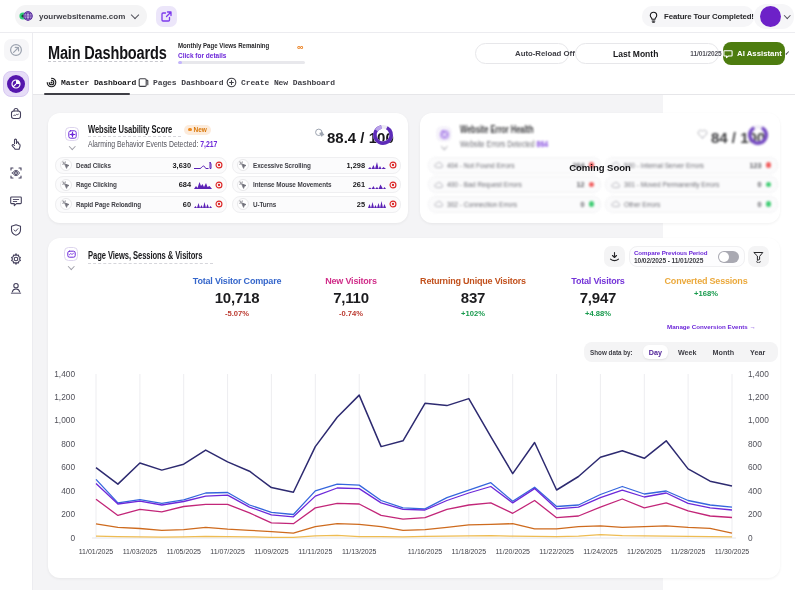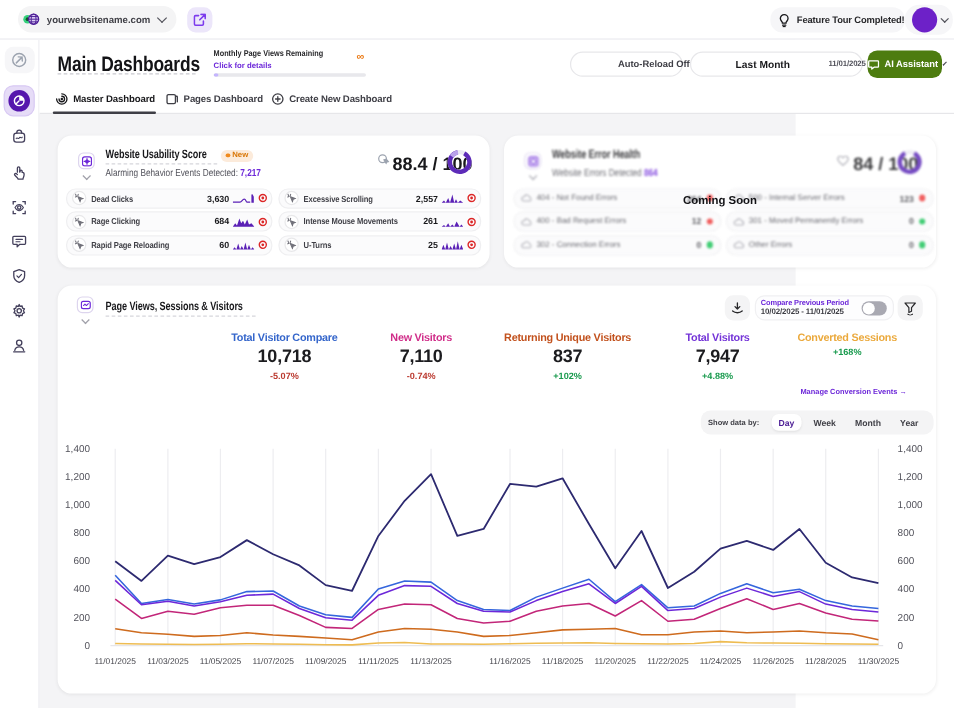--- a/index.html
+++ b/index.html
@@ -31,21 +31,21 @@
 .ctl{position:absolute;top:43px;height:21px;background:#fff;border:1px solid #e7e7ea;border-radius:11px;display:flex;align-items:center;white-space:nowrap;gap:27px;}
 #reload{left:475px;width:94px;padding:0 7px;}
 #reload .txt{font-size:7.8px;font-weight:bold;color:#3f3f46;margin:0 5px 0 5px;}
 #lastm{left:575px;width:144px;padding:0 6px;}
 #lastm .t1{font-size:8.5px;font-weight:bold;color:#18181b;margin:0 5px 0 4px;}
 #lastm .t2{font-size:6.5px;font-weight:bold;color:#52525b;letter-spacing:-.1px;}
 #aibtn{position:absolute;left:723px;top:42px;width:62px;height:23px;border-radius:8px;background:#4d7c0f;display:flex;align-items:center;justify-content:flex-start;}
 #aibtn .txt{font-size:7.8px;white-space:nowrap;font-weight:bold;color:#fff;margin-left:4px;}
 
 #tabs{position:absolute;left:33px;top:72px;width:762px;height:23px;background:#fff;border-bottom:1px solid #e6e6e9;}
-.tab{position:absolute;top:5px;display:flex;align-items:center;font-size:8px;color:#3f3f46;font-weight:bold;white-space:nowrap;letter-spacing:-.1px;}
+.tab{position:absolute;top:5px;display:flex;align-items:center;font-size:8px;color:#3f3f46;font-weight:bold;white-space:nowrap;letter-spacing:-.1px;font-family:Liberation Mono, monospace;}
 .tab.on{color:#18181b;}
 #tabu{position:absolute;left:11px;top:20.5px;width:86px;height:2px;background:#3f3f46;border-radius:1px;}
 
 .card{position:absolute;background:#fff;border-radius:12px;box-shadow:0 1px 3px rgba(16,16,24,.06);}
 #card1{left:48px;top:113px;width:360px;height:110px;}
 #card2{left:420px;top:113px;width:360px;height:110px;}
 #card3{left:48px;top:238px;width:732px;height:340px;}
 .hicon{position:absolute;width:14px;height:14px;border-radius:4.5px;border:1px solid #ddd5ee;background:#fff;display:flex;align-items:center;justify-content:center;}
 .hchev{position:absolute;width:4.5px;height:4.5px;border-right:1.2px solid #a1a1aa;border-bottom:1.2px solid #a1a1aa;transform:rotate(45deg);}
 .ctitle{position:absolute;font-size:10px;white-space:nowrap;font-weight:bold;color:#18181b;letter-spacing:-.1px;transform:scaleX(.76);transform-origin:left center;}
@@ -298,21 +298,21 @@
         </svg>
     </div>
     <div class="mrow" style="left:184px;top:43.5px;width:169px;">
       <span class="ric">
           <svg width="8" height="8" viewBox="0 0 8 8" fill="none" stroke="#71717a" stroke-width=".9" stroke-linecap="round">
             <path d="M3 3l4 1.5-1.7.6L4.7 7z" fill="#71717a"></path>
             <path d="M1 .8L1.4 2M.8 3.2l1.1-.4M3.2.9L2.9 2"></path>
           </svg>
         </span>
       <span class="lbl">Excessive Scrolling</span>
-        <span class="val">2,557</span>
+        <span class="val">1,298</span>
       <svg class="spark" width="18" height="10" viewBox="0 0 18 10">
           <path d="M0 9l2-2 1.5 2 2-4 1.5 4 2-7 1.5 7 1.5-3 1.5 3 2-2 2.5 2z" fill="#5b21b6"></path>
         </svg>
       <svg width="8" height="8" viewBox="0 0 9 9">
           <circle cx="4.5" cy="4.5" r="3.3" fill="none" stroke="#dc2626" stroke-width="1.3"></circle>
           <circle cx="4.5" cy="4.5" r="1.3" fill="#dc2626"></circle>
         </svg>
     </div>
     <div class="mrow" style="left:184px;top:63px;width:169px;">
       <span class="ric">

